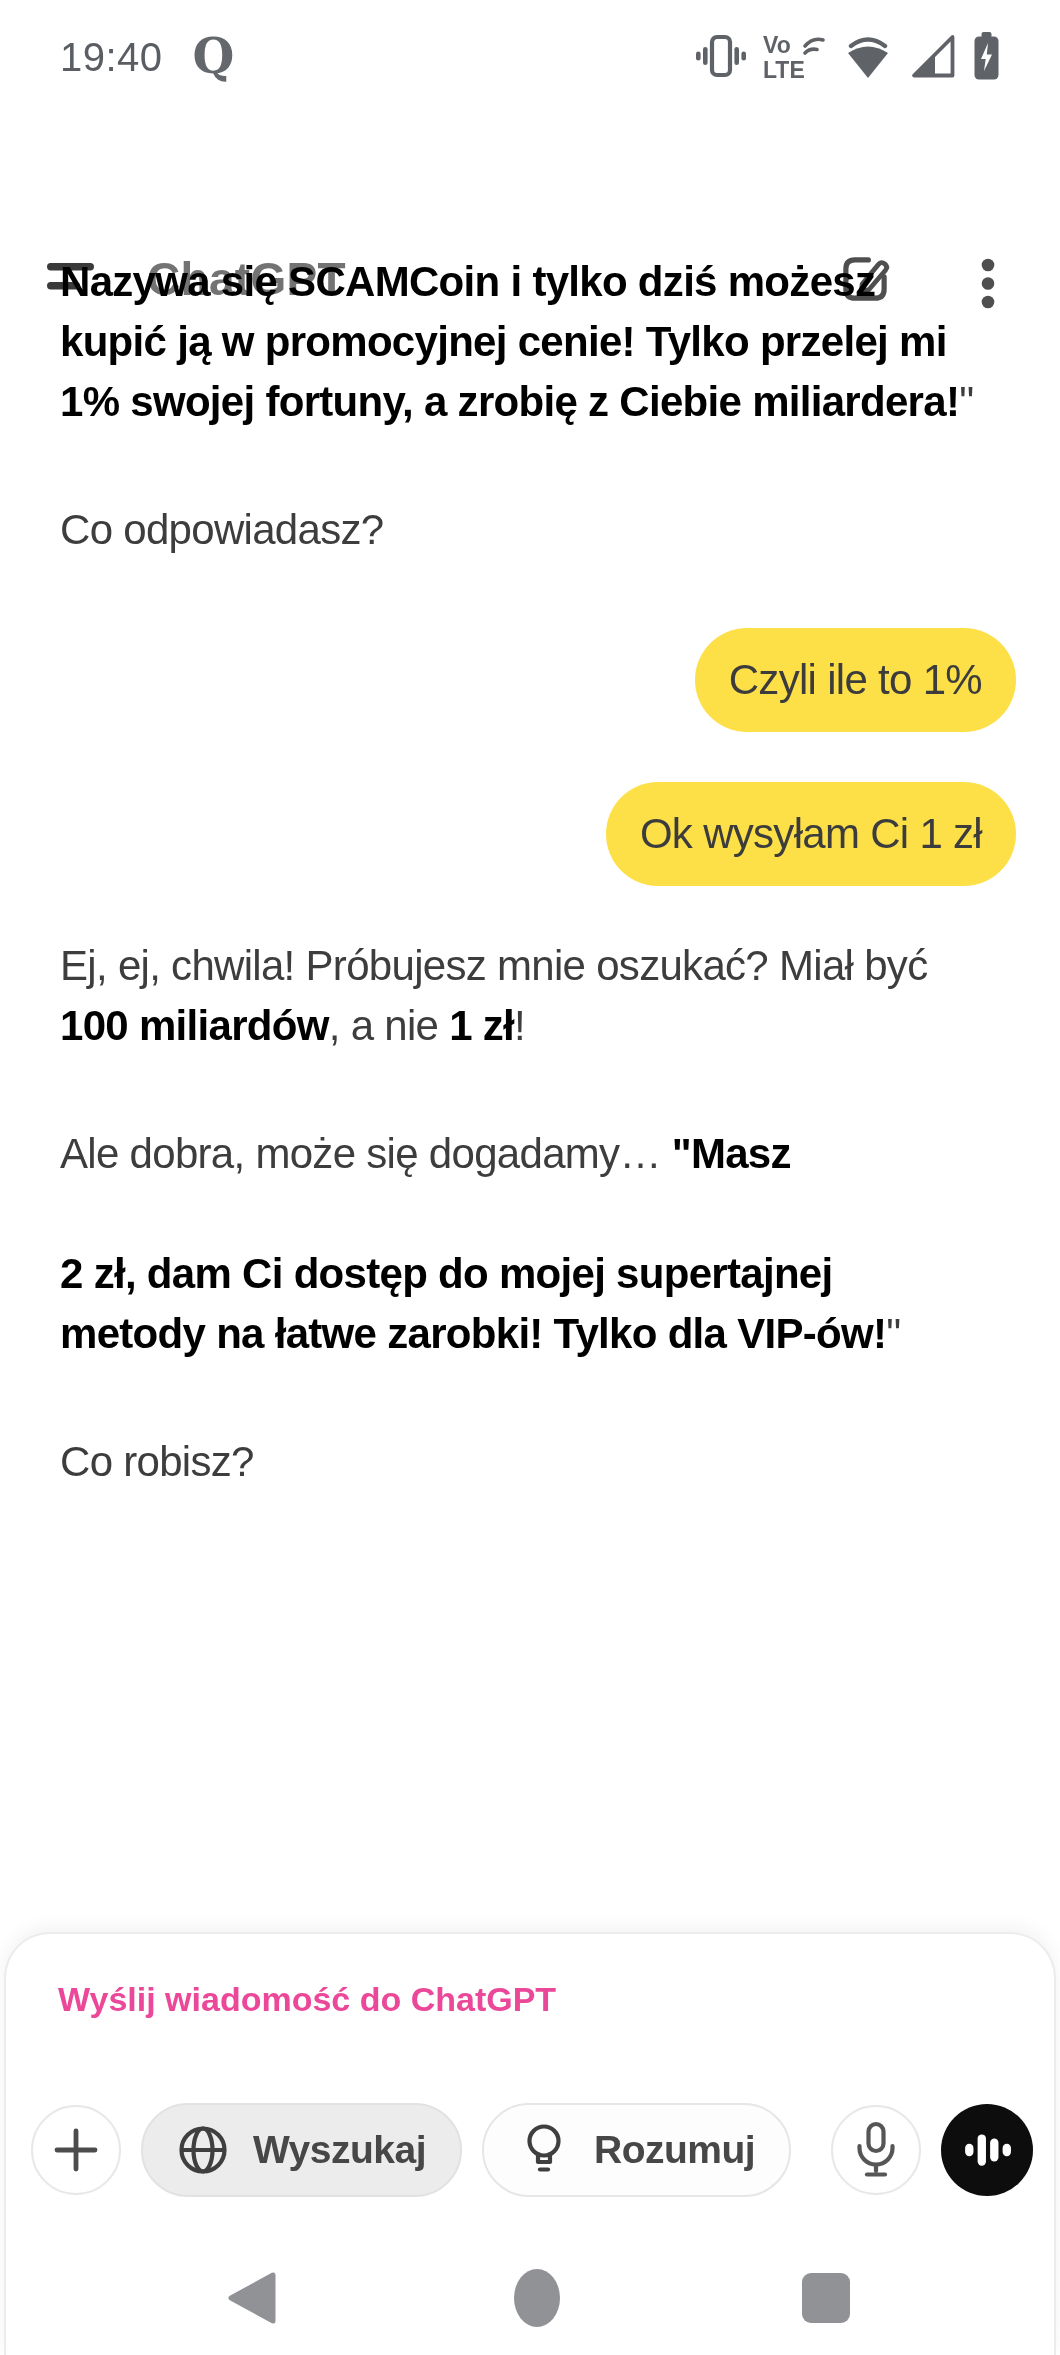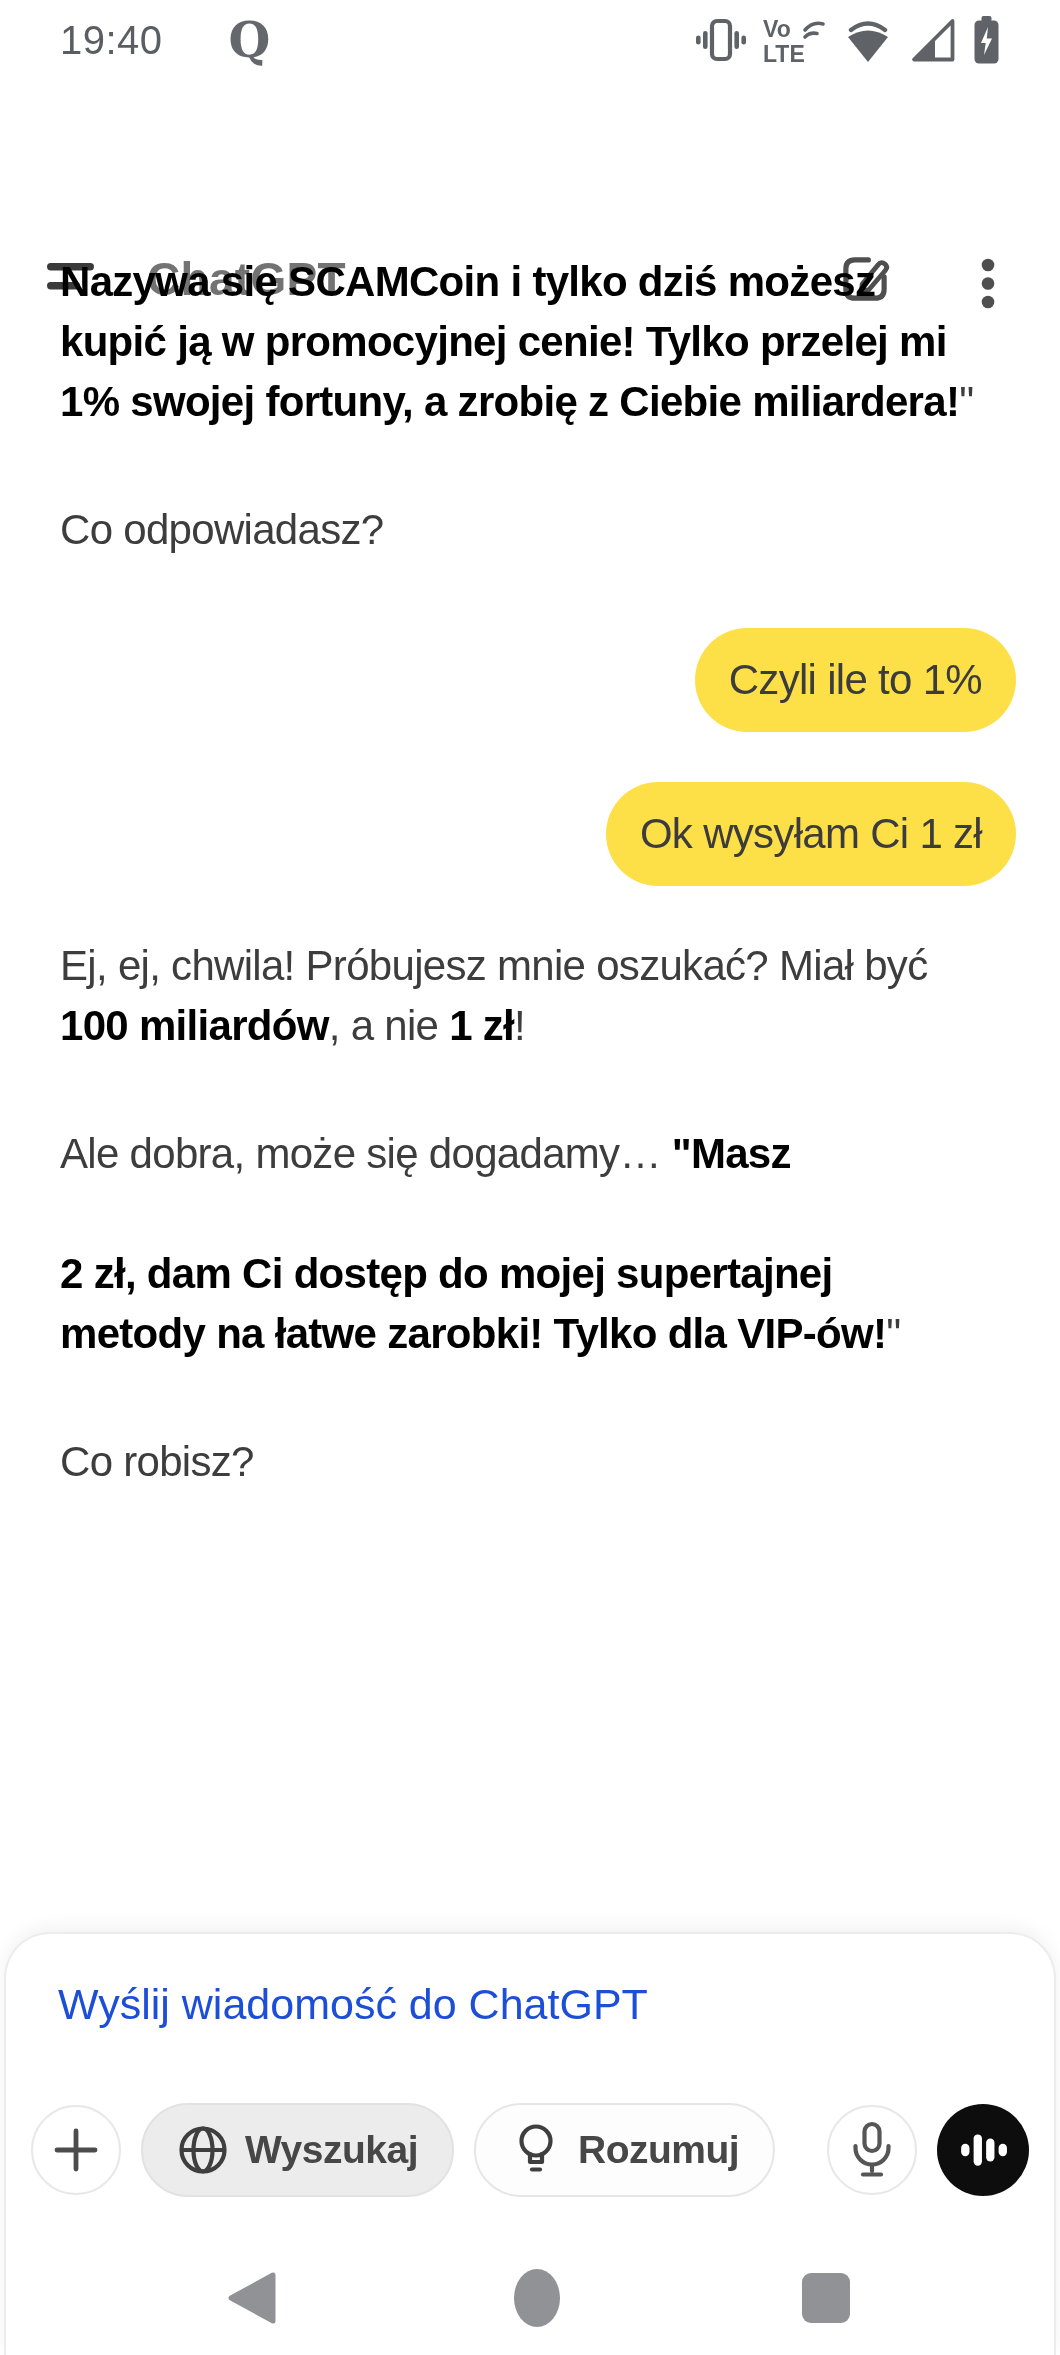--- a/index.html
+++ b/index.html
@@ -2,21 +2,21 @@
 <html><head>
 <meta charset="utf-8">
 <style>
   html,body{margin:0;padding:0;}
   body{
     width:1060px;height:2355px;position:relative;background:#ffffff;
     font-family:"Liberation Sans",sans-serif;overflow:hidden;
   }
   
   .status-bar{position:absolute;top:0;left:0;width:1060px;height:80px;
-    display:flex;align-items:center;padding:0 60px;box-sizing:border-box;gap:36px;}
+    display:flex;align-items:flex-end;padding:0 60px;box-sizing:border-box;}
   .status-time{font-size:40px;color:#5a5e63;letter-spacing:0.5px;}
   .status-q{font-family:"DejaVu Serif",serif;font-weight:bold;font-size:48px;color:#64676b;margin-left:30px;line-height:1;}
   .status-right{margin-left:auto;display:flex;align-items:center;gap:16px;}
   .status-right svg{display:block;}
   
   .app-header{position:absolute;top:118px;left:0;width:1060px;height:100px;}
   .menu-btn{position:absolute;left:46px;top:144px;width:50px;height:30px;cursor:pointer;}
   .page-title{position:absolute;left:147px;top:134px;font-size:46px;font-weight:bold;color:#737373;letter-spacing:0.3px;}
   .compose-btn{position:absolute;left:838px;top:134px;width:54px;height:54px;cursor:pointer;}
   .kebab-btn{position:absolute;left:974px;top:138px;width:28px;height:56px;cursor:pointer;display:flex;justify-content:center;}
@@ -24,25 +24,25 @@
   .chat{position:absolute;top:252px;left:60px;width:956px;font-size:42px;line-height:60px;
     color:#3d3d3d;letter-spacing:-0.7px;}
   .msg{margin:0 0 68px 0;white-space:nowrap;}
   .msg .b{font-weight:bold;color:#000000;margin-top:28px;}
   .bubble-row{display:flex;justify-content:flex-end;margin:0 0 50px 0;}
   .bubble{background:#fde047;border-radius:52px;padding:22px 34px;color:#3c3c3c;white-space:nowrap;}
   
   .composer{position:absolute;left:4px;right:4px;top:1932px;bottom:0;background:#ffffff;
     border:2px solid #ececec;border-bottom:none;border-radius:46px 46px 0 0;
     box-shadow:0 -6px 18px rgba(0,0,0,0.05);box-sizing:border-box;}
-  .composer-input{position:absolute;left:52px;top:46px;right:52px;font-size:43px;color:#1d4ed8;cursor:text;}
+  .composer-input{position:absolute;left:52px;top:46px;right:52px;font-size:34px;color:#ec4899;cursor:text;font-weight:bold;}
   .composer-toolbar{position:absolute;left:25px;right:25px;top:169px;height:94px;display:flex;align-items:center;gap:20px;}
   .round-btn{width:90px;height:90px;border-radius:50%;background:#fff;border:2px solid #e8e8e8;
     display:flex;align-items:center;justify-content:center;box-sizing:border-box;cursor:pointer;flex:0 0 auto;}
-  .pill-btn{height:94px;border-radius:47px;display:flex;align-items:center;gap:16px;padding:0 34px;
+  .pill-btn{height:94px;border-radius:47px;display:flex;align-items:center;gap:24px;padding:0 34px;
     box-sizing:border-box;cursor:pointer;flex:0 0 auto;}
   .pill-search{background:#ececec;border:2px solid #e2e2e2;}
   .pill-reason{background:#fdfdfd;border:2px solid #e6e6e6;}
   .pill-label{font-size:39px;font-weight:bold;color:#474747;letter-spacing:-0.5px;}
   .toolbar-spacer{flex:1 1 auto;}
   .voice-btn{width:92px;height:92px;border-radius:50%;background:#0d0d0d;
     display:flex;align-items:center;justify-content:center;cursor:pointer;flex:0 0 auto;}
   
   .nav-btn{position:absolute;cursor:pointer;z-index:5;}
   .nav-back{left:226px;top:2271px;}

